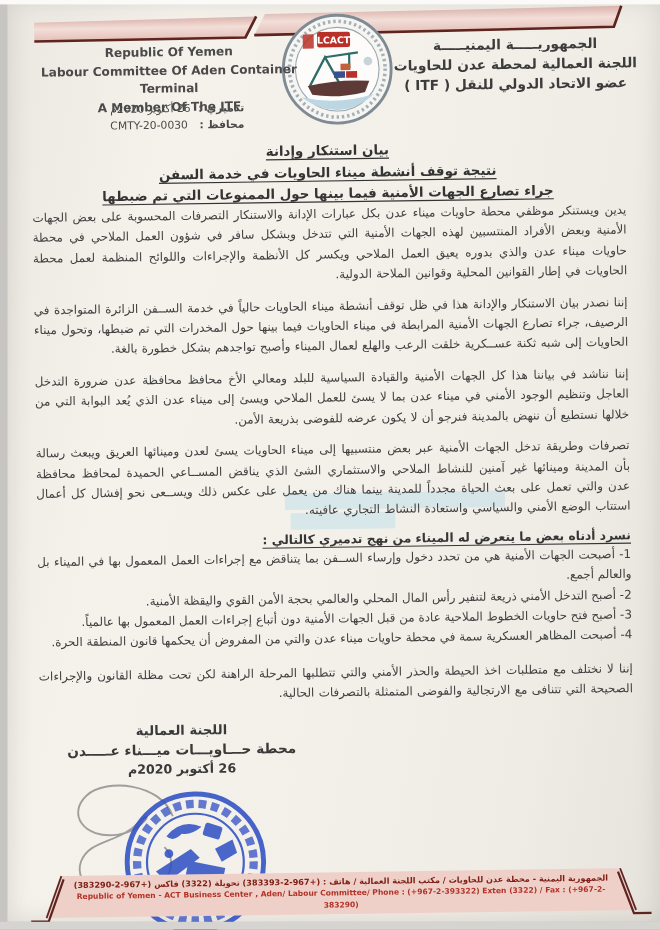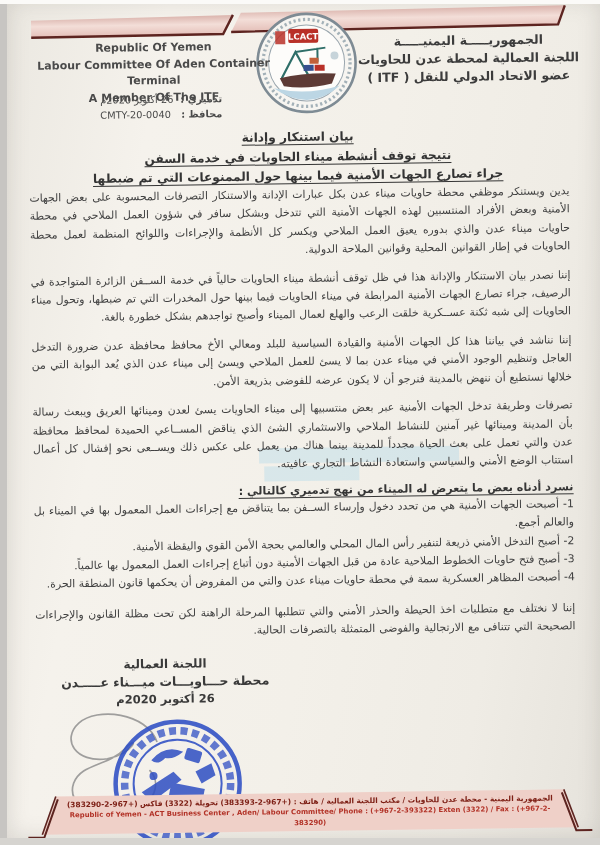--- a/index.html
+++ b/index.html
@@ -94,21 +94,21 @@
     <div>عضو الاتحاد الدولي للنقل ( ITF )</div>
   </div>
 
   <div class="abs dateblock">
     <div class="row">
       <span class="lbl">تدميري :</span>
       <span class="val">26 أكتوبر 2020م</span>
     </div>
     <div class="row">
       <span class="lbl">محافظ :</span>
-      <span class="val">CMTY-20-0040</span>
+      <span class="val">CMTY-20-0030</span>
     </div>
   </div>
 
   <div class="abs titleblock">
     <div class="title-line">بيان استنكار وإدانة</div>
     <div class="title-line">نتيجة توقف أنشطة ميناء الحاويات في خدمة السفن</div>
     <div class="title-line">جراء تصارع الجهات الأمنية فيما بينها حول الممنوعات التي تم ضبطها</div>
   </div>
 
   <div class="abs hl" style="left:250px;top:444px;width:200px;height:15px"></div>

